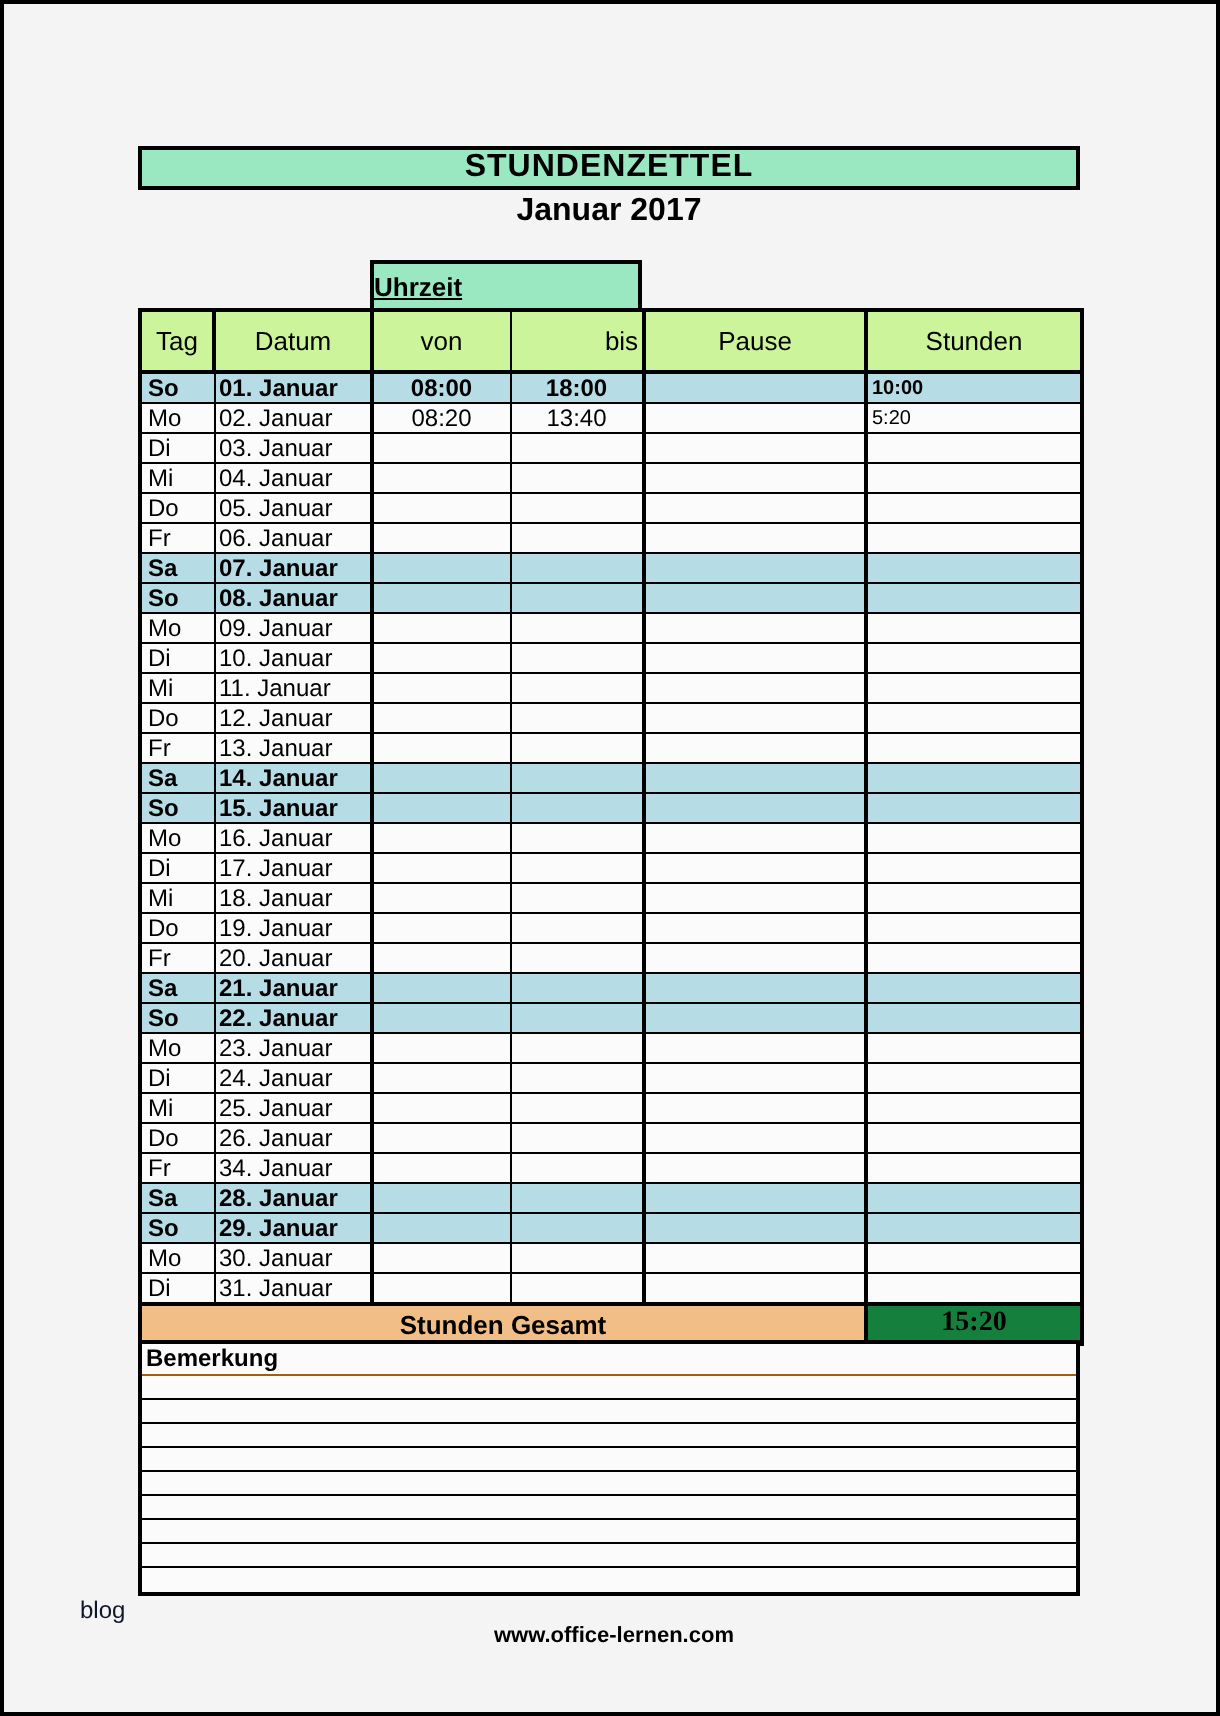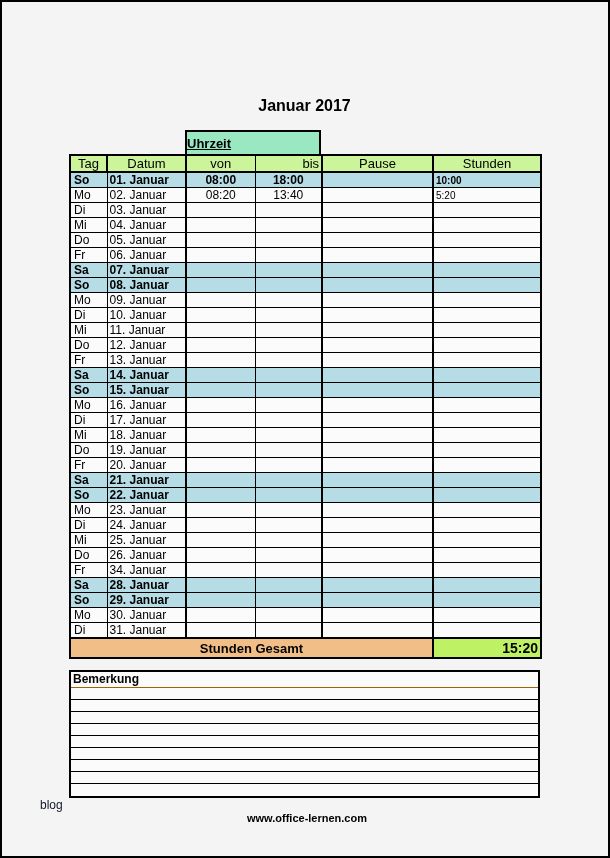--- a/index.html
+++ b/index.html
@@ -28,41 +28,41 @@
     display: flex; align-items: center; justify-content: flex-start;
     font-weight: bold; font-size: 13px; text-decoration: underline;
   }
   .sheet-table {
     position: absolute; left: 67px; top: 152px; width: 471px;
     border-collapse: collapse; table-layout: fixed;
     border: 2px solid #000;
   }
   .sheet-table th {
     background: var(--hdr); border: 2px solid #000;
-    font-weight: normal; font-size: 13px; height: 17px; padding: 0;
+    font-weight: normal; font-size: 13px; height: 31px; padding: 0;
   }
   .sheet-table th.thin-r { border-right-width: 1px; }
   .sheet-table th.thin-l { border-left-width: 1px; padding-left: 45px; }
   .sheet-table td {
     border: 1px solid #000; background: #fbfbfb;
     height: 15px; font-size: 12px; padding: 0 2px; overflow: hidden; white-space: nowrap;
   }
   .sheet-table td.thick-l { border-left: 2px solid #000; }
   .sheet-table tr.weekend td { background: var(--blue); font-weight: bold; }
   .sheet-table td.c-tag { padding-left: 3px; }
   .sheet-table td.c-von, .sheet-table td.c-bis { text-align: center; }
   .sheet-table td.c-stunden { text-align: left; font-size: 10px; }
   .sheet-table tr.total td {
     border: 2px solid #000; height: 20px;
   }
   .sheet-table tr.total td.total-label {
     background: var(--orange); font-weight: bold; text-align: center; font-size: 13px;
   }
   .sheet-table tr.total td.total-value {
-    background: #bef264; font-weight: bold; text-align: right; font-size: 14px;
+    background: #15803d; font-weight: bold; text-align: center; font-size: 14px; font-family: Liberation Serif, serif;
   }
   .bemerkung-box {
     position: absolute; left: 67px; top: 668px; width: 471px;
     border: 2px solid #000; background: #fbfbfb;
   }
   .bemerkung-label {
     height: 16px; border-bottom: 1px solid #a16207;
     font-weight: bold; font-size: 12px; padding-left: 2px; line-height: 15px;
   }
   .bemerkung-line { height: 12px; border-bottom: 1px solid #000; }
@@ -74,20 +74,23 @@
   .watermark {
     position: absolute; left: 38px; top: 796px;
     color: #0f172a; font-size: 12px;
   }
 </style>
 </head>
 <body>
 
 <div class="page" style="--mint: #99e8c1; --hdr: #ccf59b; --blue: #b6dce6; --orange: #f2be88;">
 
+  <div class="title-bar">
+    <span>STUNDENZETTEL</span>
+  </div>
 
   <div class="subtitle">Januar 2017</div>
 
   <div class="uhrzeit-box">
     <span>Uhrzeit</span>
   </div>
 
   <table class="sheet-table">
     <colgroup>
       <col style="width:37px">

